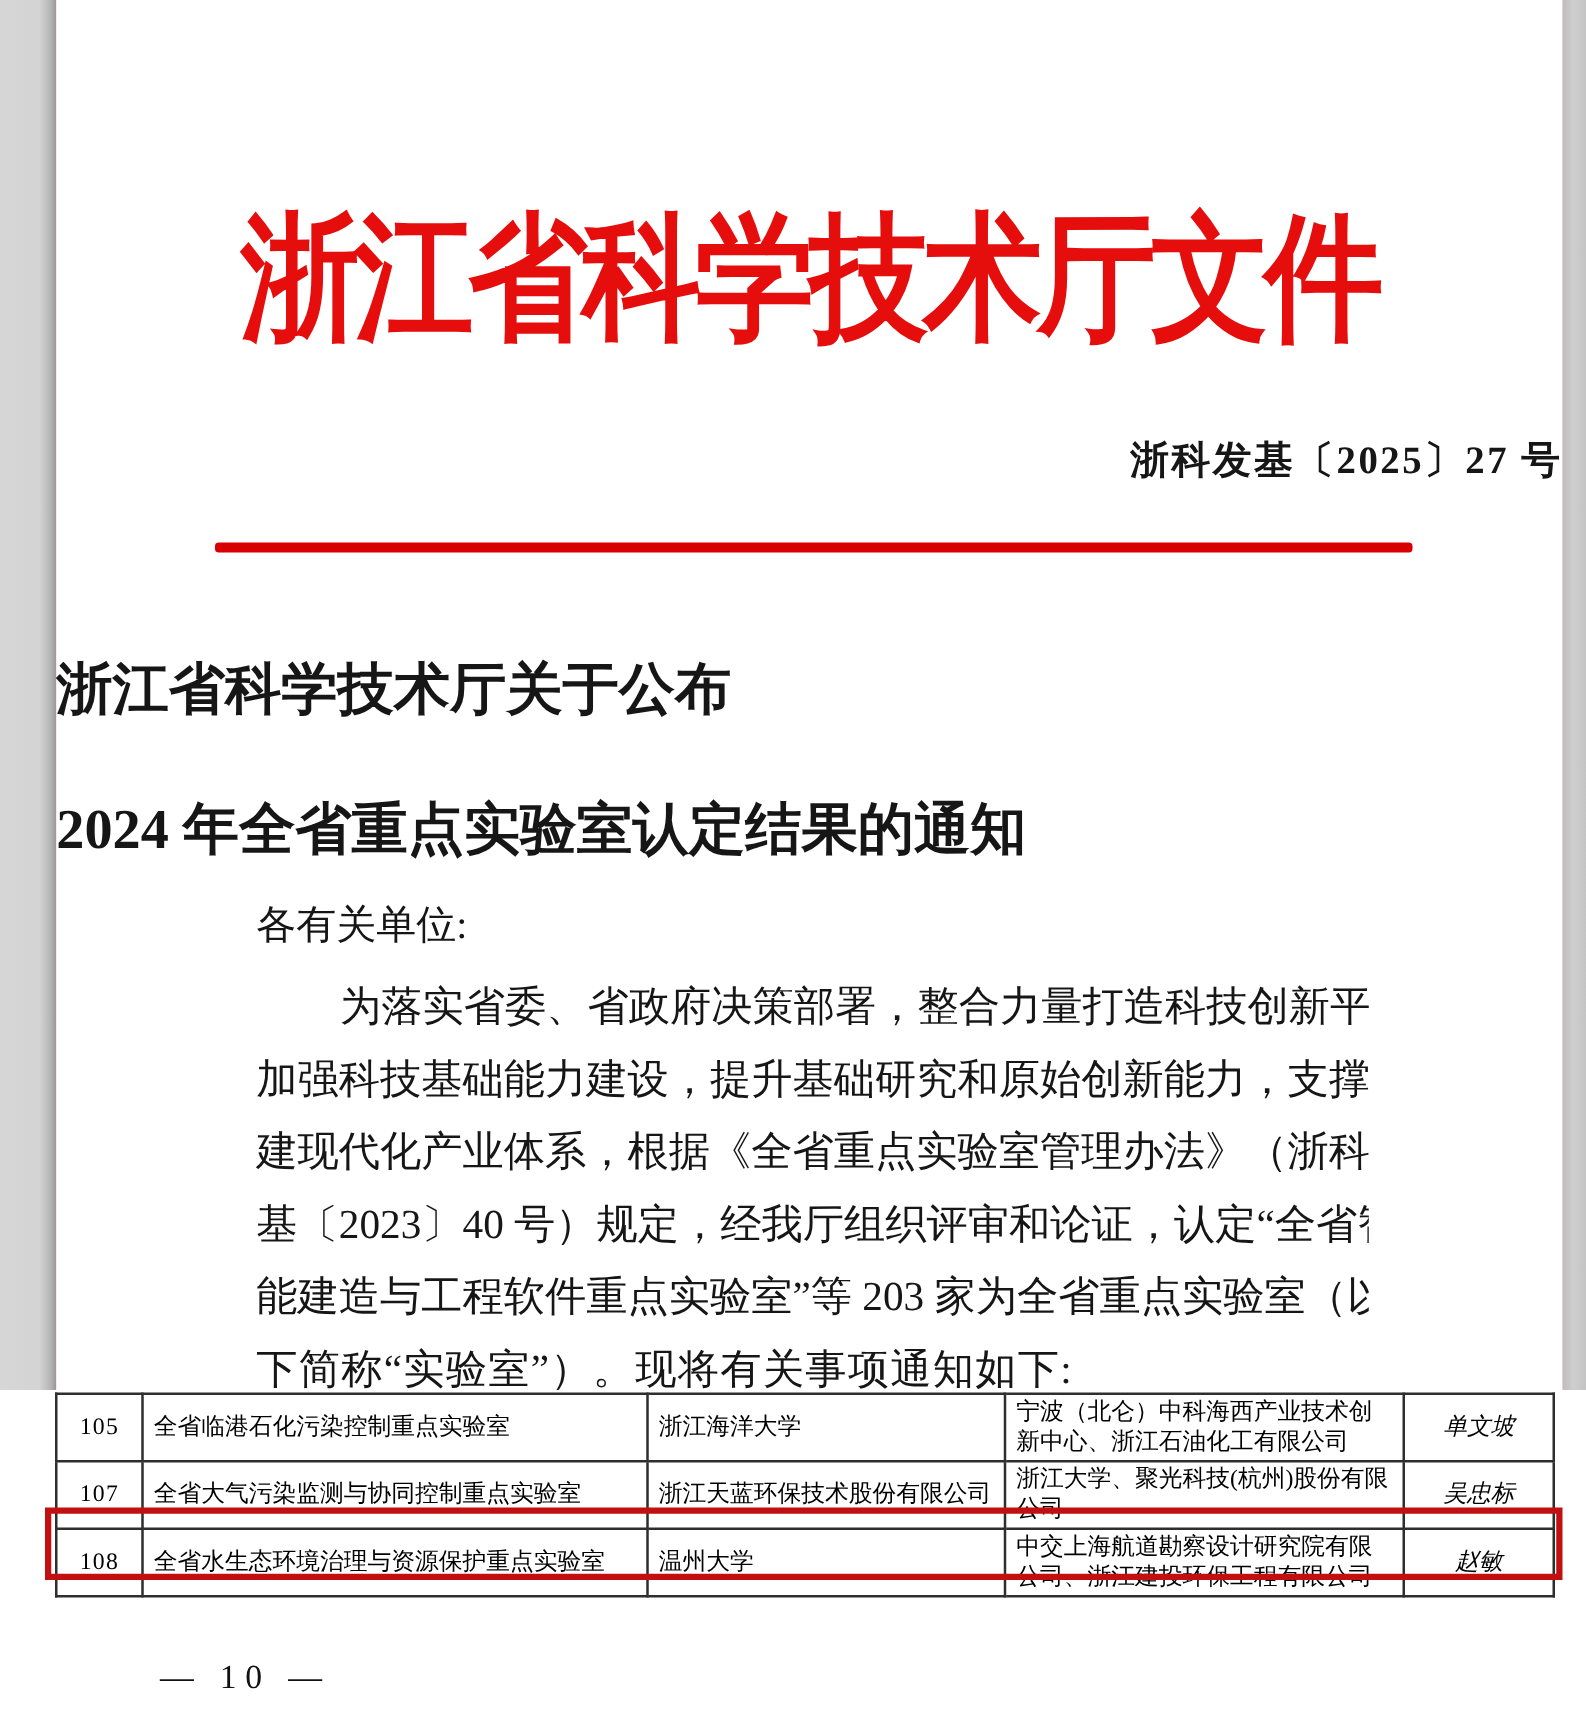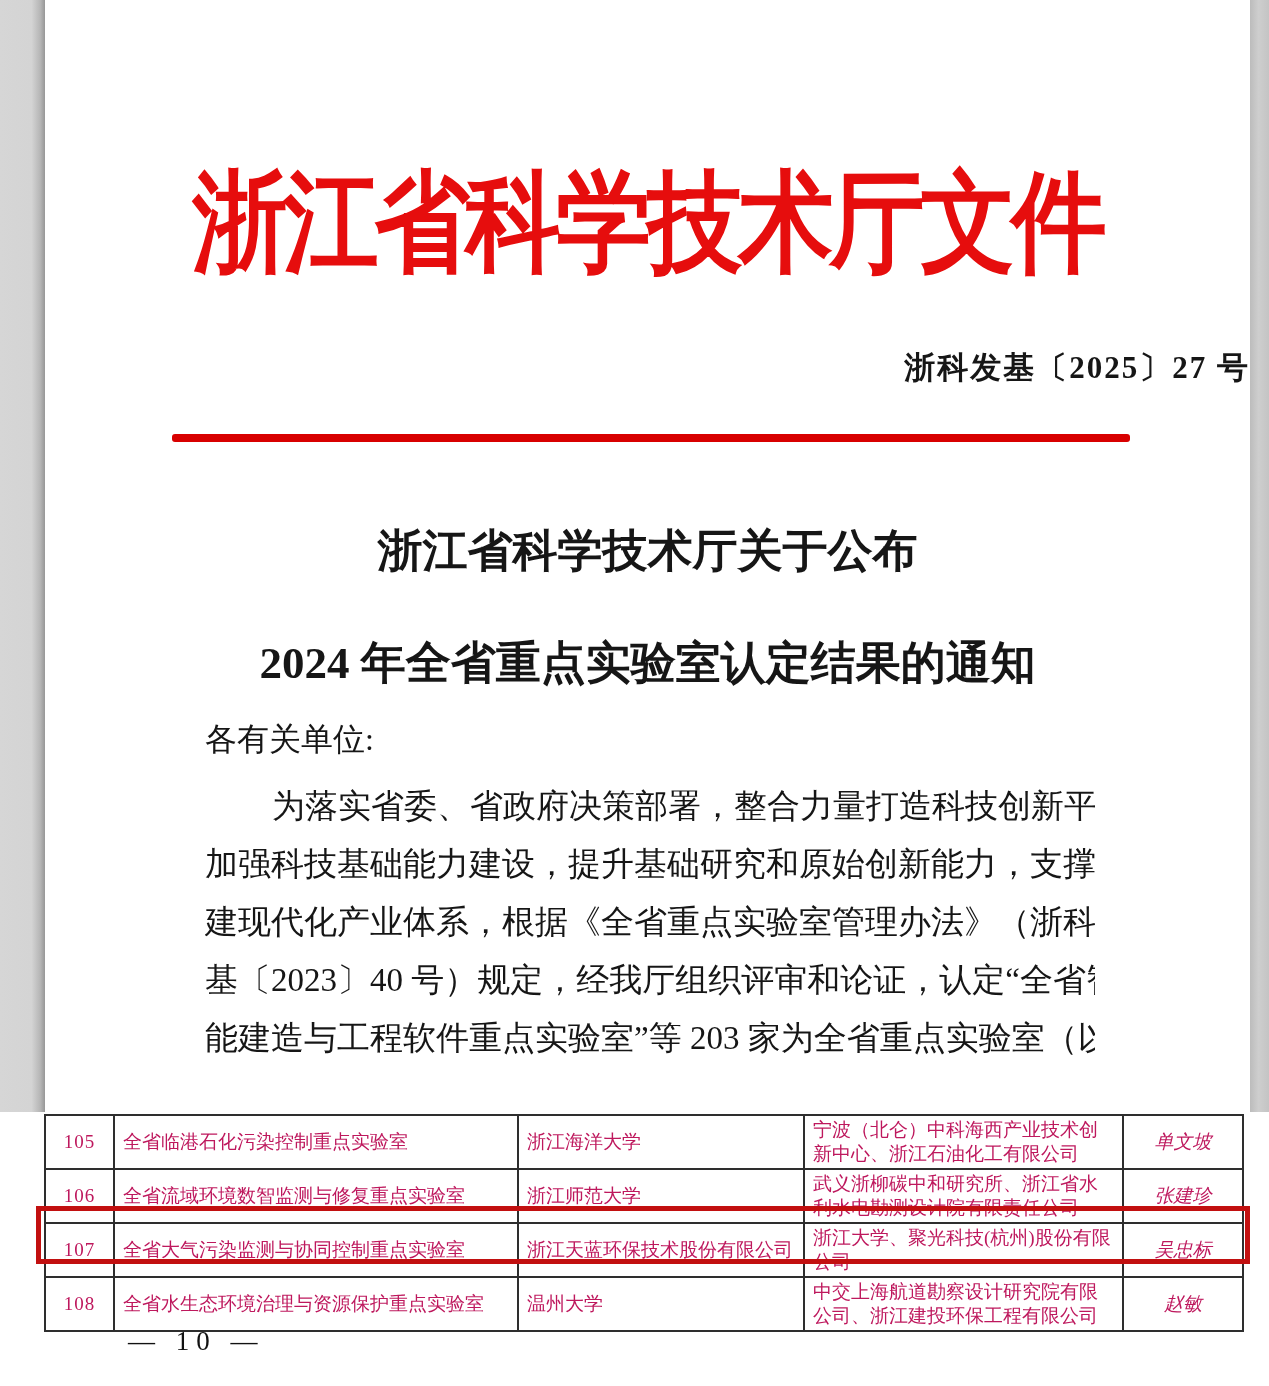--- a/index.html
+++ b/index.html
@@ -35,39 +35,39 @@
   }
   .doc-number{
     position:absolute;top:347px;left:0;width:100%;text-align:right;
     font-size:31px;letter-spacing:2px;font-weight:bold;
   }
   .red-rule{
     position:absolute;top:434px;left:127px;width:958px;height:8px;
     background:var(--rule-red);border-radius:3px;
   }
   .notice-title{
-    position:absolute;left:0;width:100%;text-align:center;
+    position:absolute;left:0;width:100%;
     font-size:45px;font-weight:bold;line-height:58px;white-space:nowrap;
   }
   .nt1{top:522px;}
   .nt2{top:592px;margin-top:42px;}
   .salutation{position:absolute;top:716px;left:160px;font-size:32px;line-height:46px;}
   .body-par{position:absolute;top:777px;left:160px;width:890px;font-size:33px;line-height:58px;}
   .body-line{
     height:58px;overflow:hidden;white-space:nowrap;
     text-align:justify;text-align-last:justify;text-justify:inter-ideograph;
   }
   .body-line.first{padding-left:67px;}
   .body-line.last{text-align-last:left;letter-spacing:1px;}
   
   .table-section{position:absolute;left:0;top:1112px;width:1269px;height:274px;background:#fff;}
   table.results{
     position:absolute;left:44px;top:2px;width:1198px;
     border-collapse:collapse;table-layout:fixed;
-    font-size:19px;color:#be185d;
+    font-size:19px;color:#000000;
   }
   table.results td{
     border:2px solid var(--grid);
     padding:2px 8px;vertical-align:middle;line-height:24px;
   }
   tr.r-tall{height:50px;}
   tr.r-short{height:46px;}
   td.no-cell{text-align:center;padding:2px 2px;letter-spacing:1px;}
   td.director-cell{text-align:center;padding:2px 4px;font-style:italic;}
   td.partners-cell{padding:2px 6px;}
@@ -93,47 +93,41 @@
     <div class="red-rule"></div>
     <div class="notice-title nt1">浙江省科学技术厅关于公布</div>
     <div class="notice-title nt2">2024 年全省重点实验室认定结果的通知</div>
     <div class="salutation">各有关单位:</div>
     <div class="body-par">
       <div class="body-line first">为落实省委、省政府决策部署，整合力量打造科技创新平台，</div>
       <div class="body-line">加强科技基础能力建设，提升基础研究和原始创新能力，支撑构</div>
       <div class="body-line">建现代化产业体系，根据《全省重点实验室管理办法》（浙科发</div>
       <div class="body-line">基〔2023〕40 号）规定，经我厅组织评审和论证，认定“全省智</div>
       <div class="body-line">能建造与工程软件重点实验室”等 203 家为全省重点实验室（以</div>
+      <div class="body-line last">下简称“实验室”）。现将有关事项通知如下:</div>
     </div>
   </div>
 </div>
 
 <div class="table-section">
   <table class="results">
     <colgroup>
       <col style="width:69px">
         <col style="width:404px">
         <col style="width:286px">
         <col style="width:319px">
         <col style="width:120px">
     </colgroup>
     <tbody>
         <tr class="r-tall">
     <td class="no-cell">105</td>
     <td>全省临港石化污染控制重点实验室</td>
     <td>浙江海洋大学</td>
     <td class="partners-cell">宁波（北仑）中科海西产业技术创新中心、浙江石油化工有限公司</td>
     <td class="director-cell">单文坡</td>
-  </tr>
-        <tr class="r-short">
-    <td class="no-cell">106</td>
-    <td>全省流域环境数智监测与修复重点实验室</td>
-    <td>浙江师范大学</td>
-    <td class="partners-cell">武义浙柳碳中和研究所、浙江省水利水电勘测设计院有限责任公司</td>
-    <td class="director-cell">张建珍</td>
   </tr>
         <tr class="r-tall">
     <td class="no-cell">107</td>
     <td>全省大气污染监测与协同控制重点实验室</td>
     <td>浙江天蓝环保技术股份有限公司</td>
     <td class="partners-cell">浙江大学、聚光科技(杭州)股份有限公司</td>
     <td class="director-cell">吴忠标</td>
   </tr>
         <tr class="r-short">
     <td class="no-cell">108</td>

